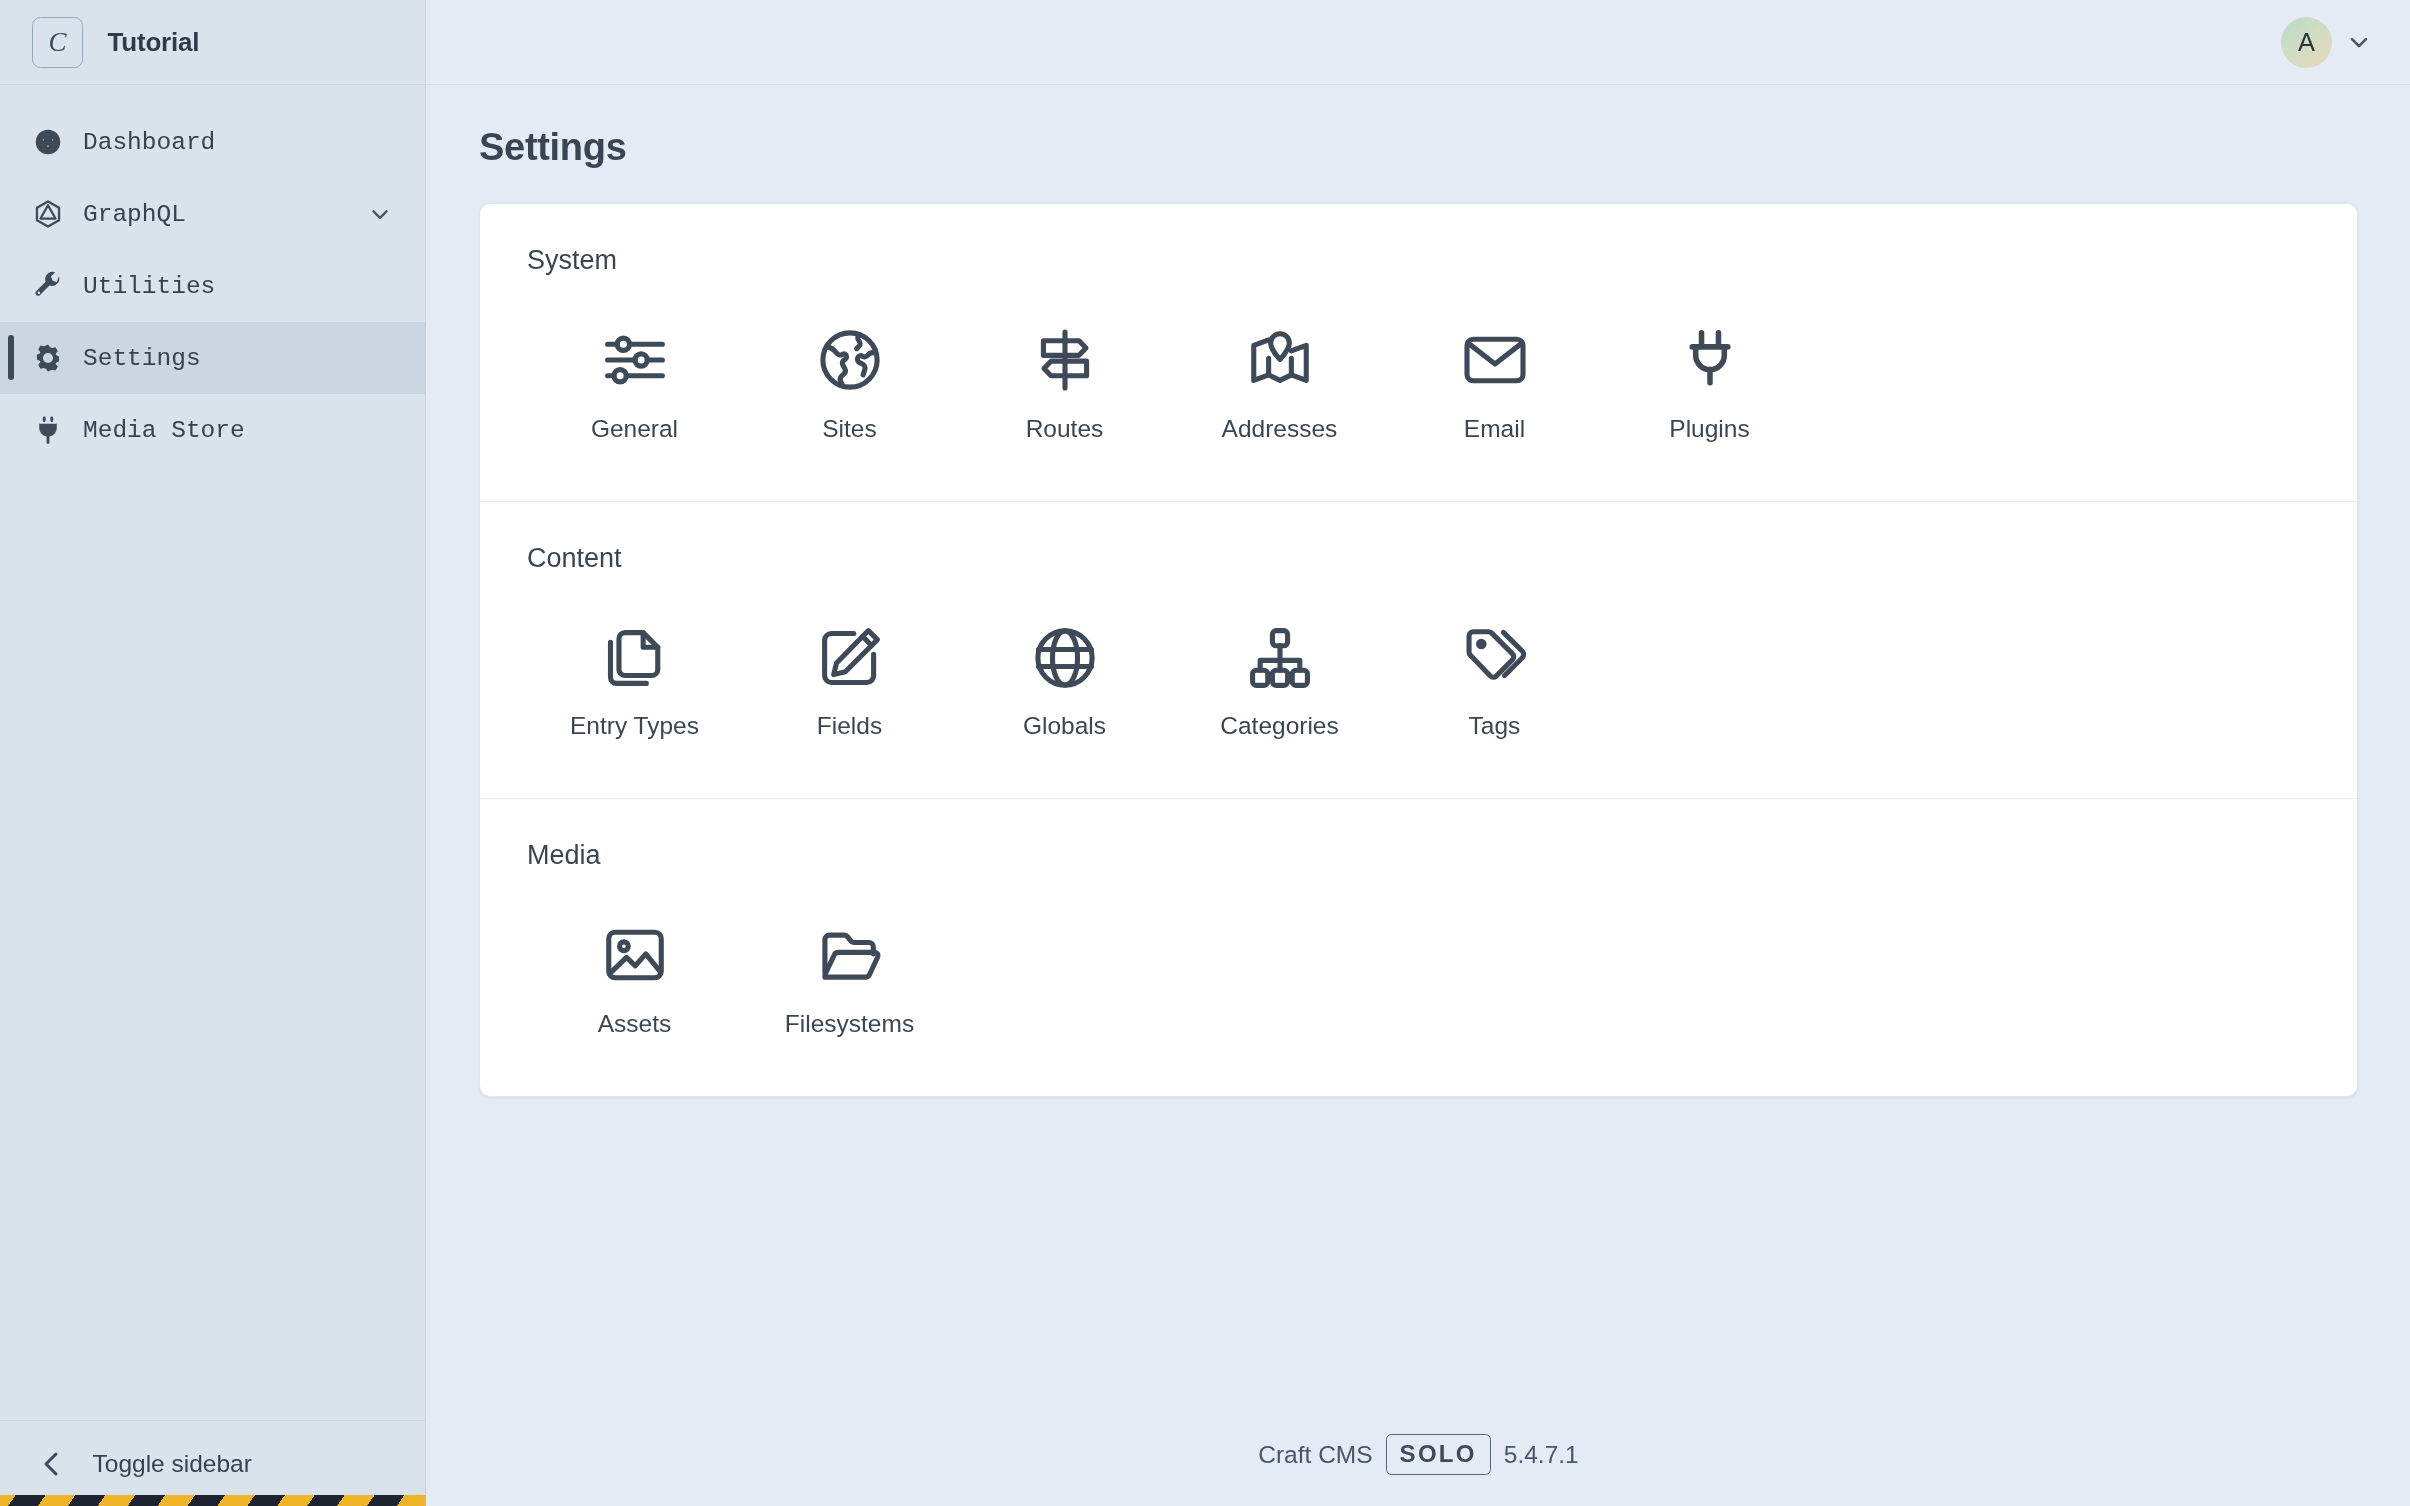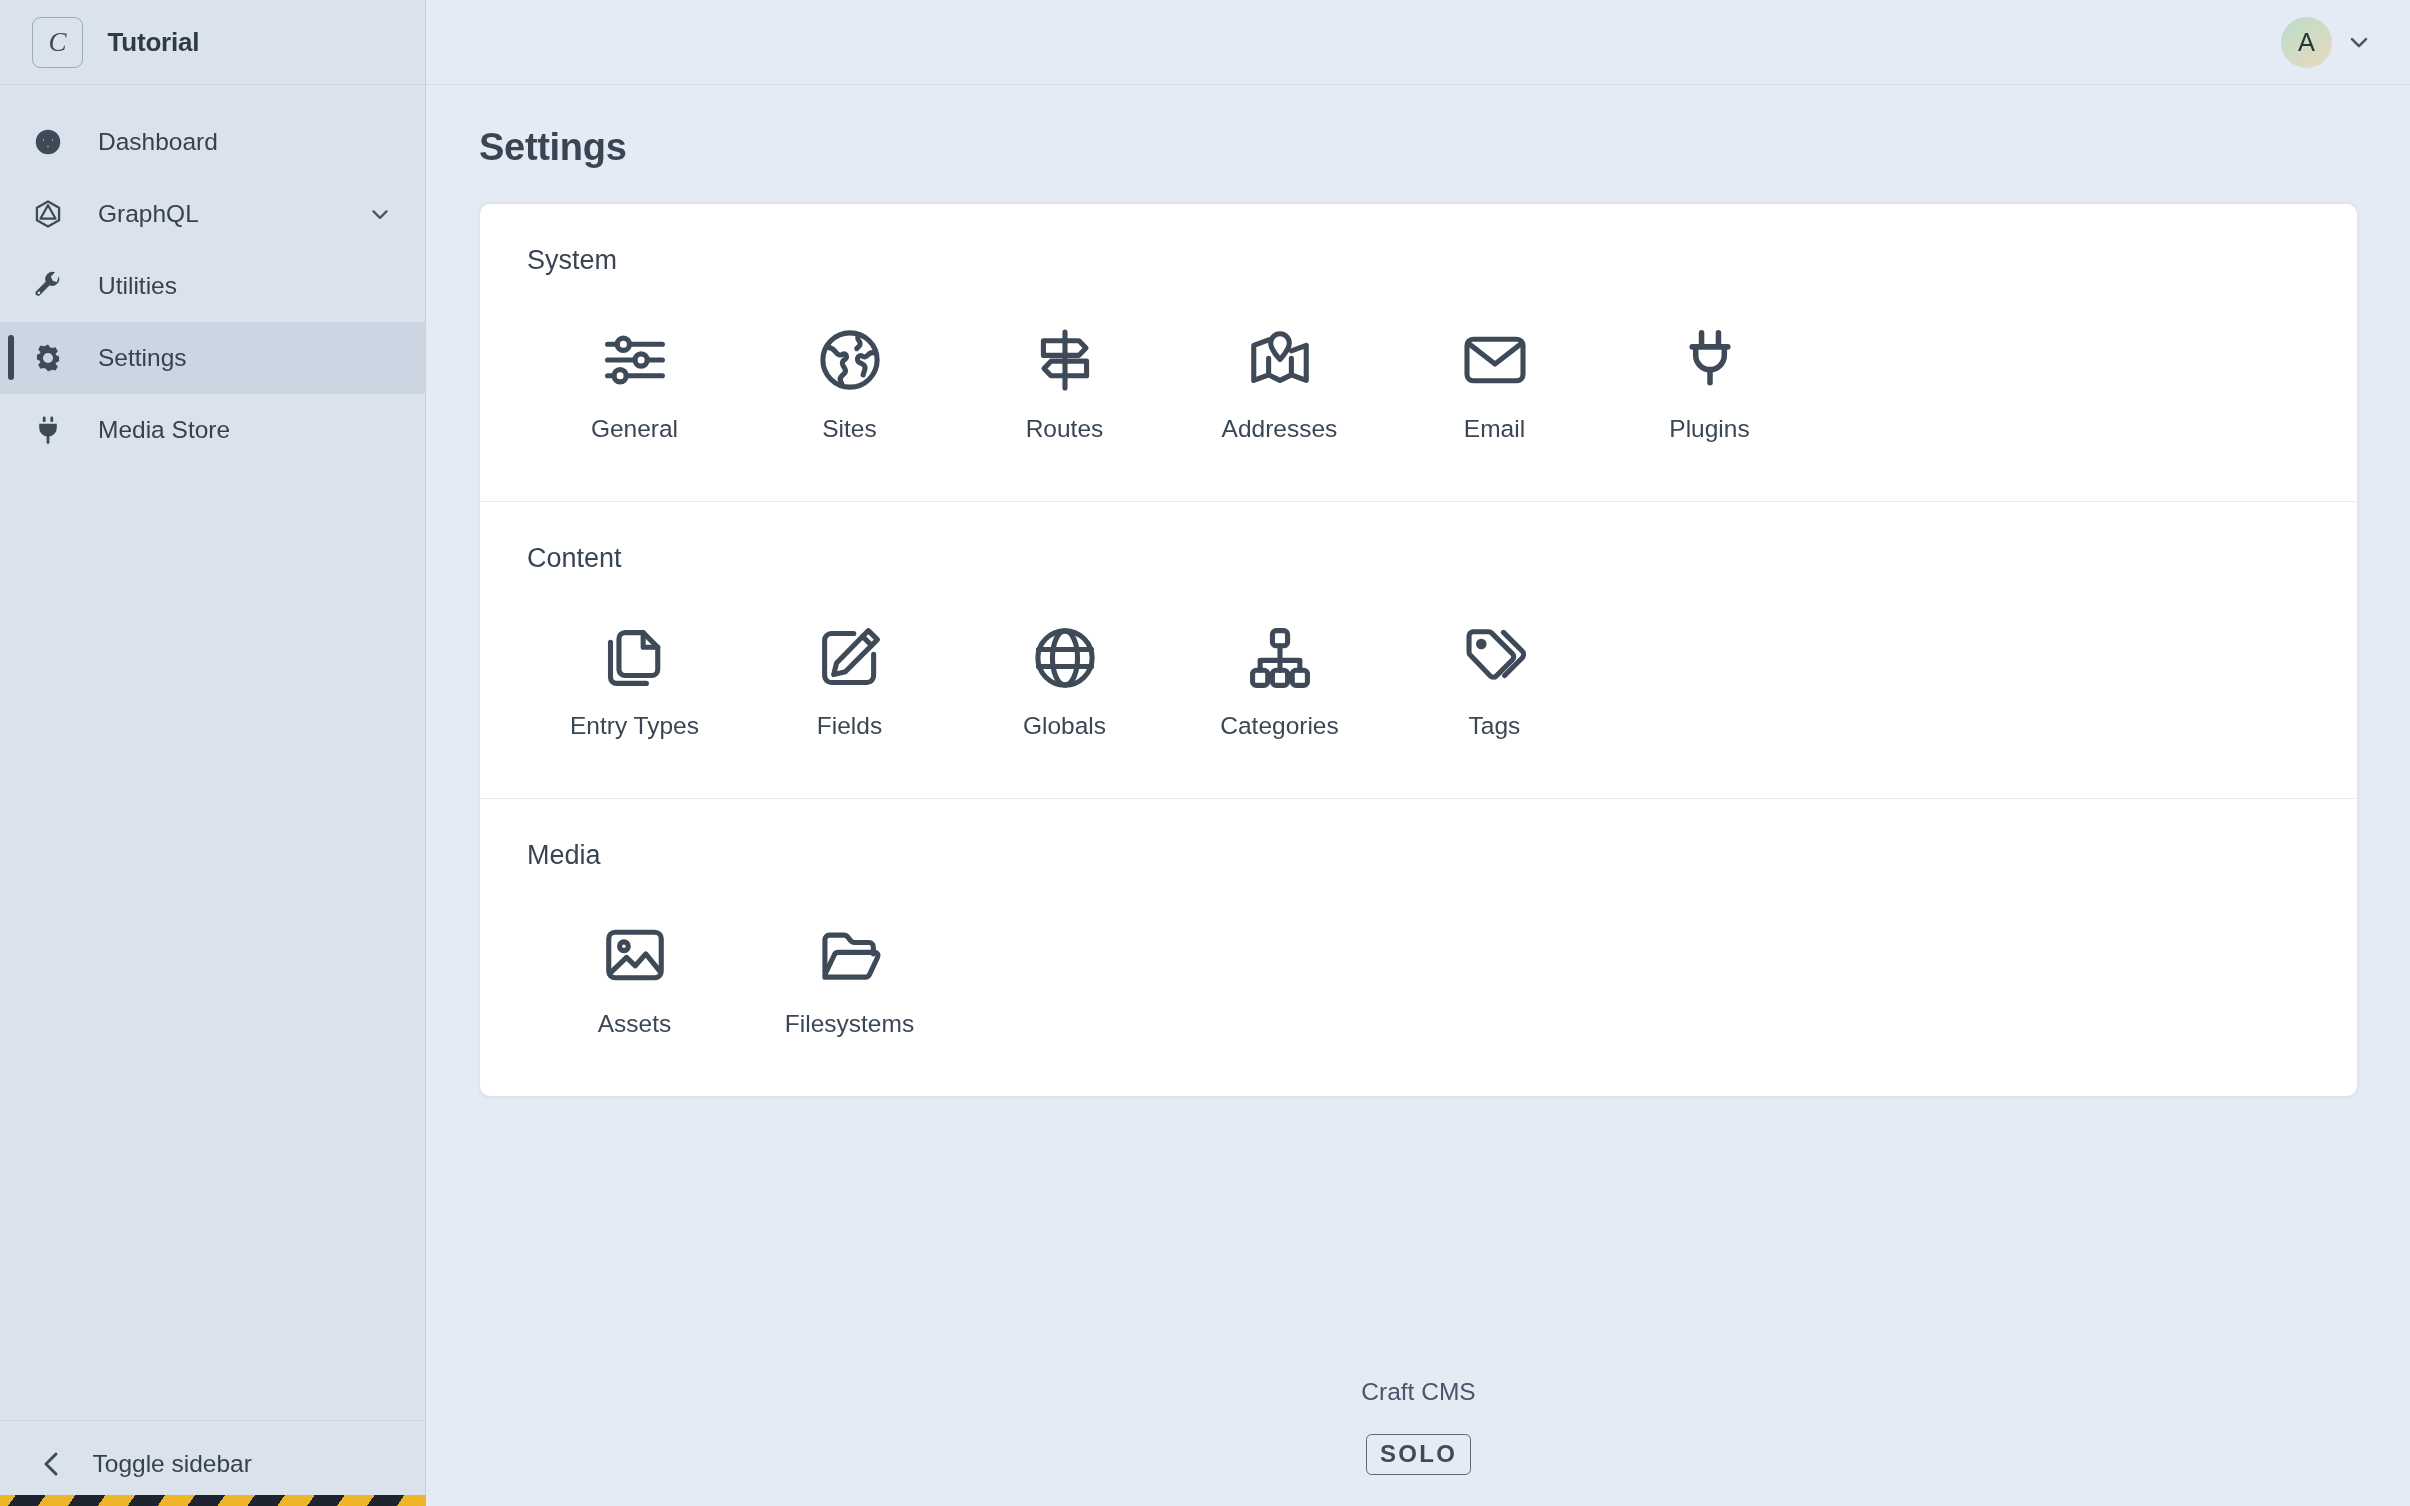--- a/index.html
+++ b/index.html
@@ -30,23 +30,24 @@
     border: 1.5px solid #9aa8bb; background: transparent;
     display: flex; align-items: center; justify-content: center;
     font-family: "Liberation Serif", serif;
     font-style: italic; font-size: 27px; color: #3f4a58;
   }
   .site-title { font-size: 26px; font-weight: bold; color: #2f3a47; letter-spacing: -0.2px; }
 
   .sb-nav { padding-top: 21px; flex: 1; }
   .nav-item {
     display: flex; align-items: center;
-    height: 72px; padding: 0 32px; gap: 34px;
+    height: 72px; padding: 0 32px; gap: 19px;
     position: relative; cursor: pointer;
     color: #3d4856;
+    font-family: Liberation Mono, monospace;
   }
   .nav-item .nav-label { font-size: 24.5px; color: #38424f; }
   .nav-item.active { background: #ccd6e2; }
   .nav-item.active::before {
     content: ""; position: absolute; left: 7.5px; top: 13px;
     width: 6.6px; height: 45px; background: #3f4a58; border-radius: 3.8px;
   }
   .nav-icon { width: 32px; height: 32px; display: flex; align-items: center; justify-content: center; flex: 0 0 32px; }
   .nav-icon svg { width: 32px; height: 32px; display: block; }
   .chev-wrap { margin-left: auto; display: flex; align-items: center; }
@@ -104,21 +105,21 @@
     display: flex; flex-direction: column; align-items: center;
     cursor: pointer; text-decoration: none;
   }
   .tile .ic { height: 77px; display: flex; align-items: center; justify-content: center; }
   .tile .ic svg { width: 70px; height: 70px; display: block; }
   .tile .tl { margin-top: 16px; font-size: 24.5px; color: #3b4654; text-align: center; white-space: nowrap; }
 
   
   .page-footer {
     height: 105px; display: flex; align-items: center; justify-content: center;
-    gap: 28px; font-size: 24.5px; color: #49556a; flex-direction: column;
+    gap: 13px; font-size: 24.5px; color: #49556a;
   }
   .edition-badge {
     border: 1.5px solid #5b6677; border-radius: 5.6px;
     padding: 4.7px 13px 5.6px 13px;
     font-size: 24px; letter-spacing: 2.3px; font-weight: bold;
     color: #3f4a5a;
   }
 </style>
 </head>
 <body>

